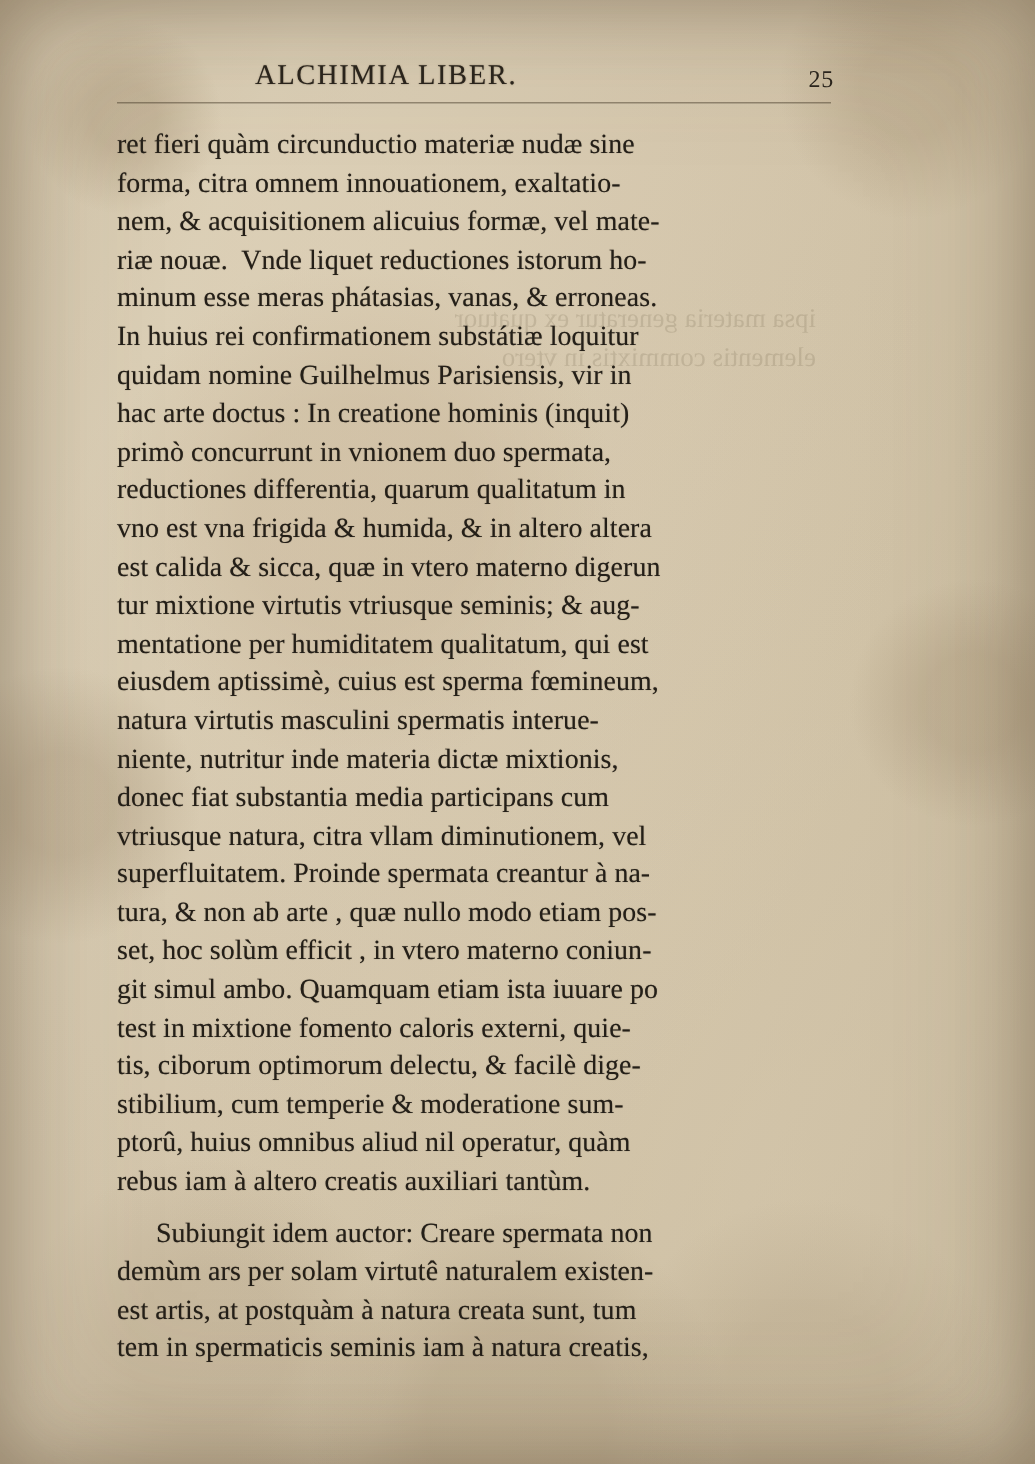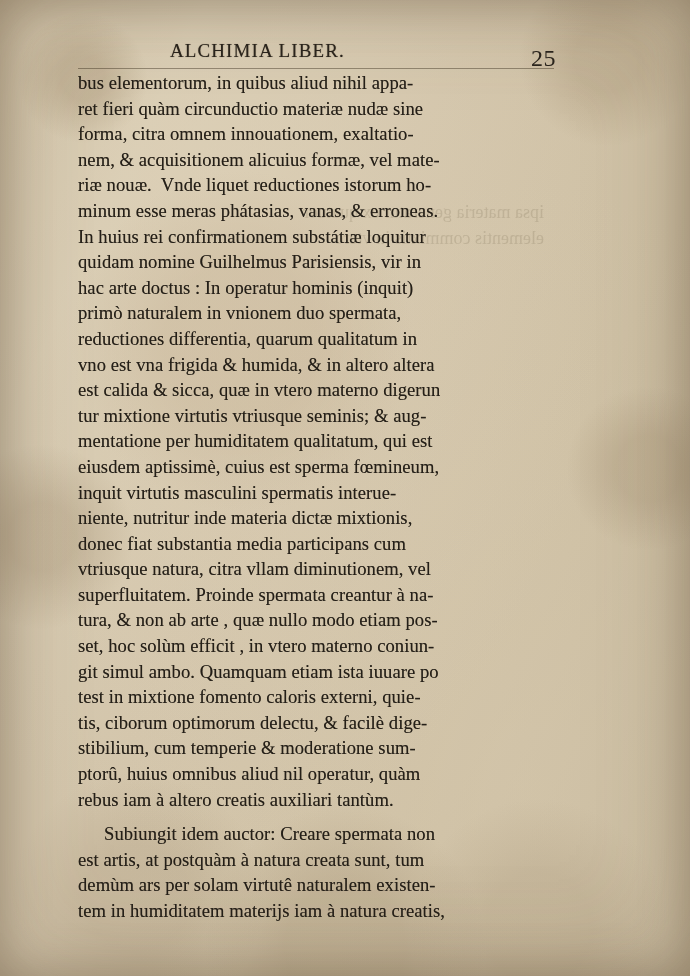--- a/index.html
+++ b/index.html
@@ -57,39 +57,40 @@
     position: absolute;
     left: 78px;
     top: 40px;
     width: 470px;
     z-index: 3;
   }
 
   .header-line {
     position: relative;
     height: 30px;
+    margin-bottom: 14px;
   }
 
   .running-head {
     position: absolute;
     left: 92px;
     top: 0;
     font-variant: small-caps;
     font-size: 19px;
     letter-spacing: 1.1px;
     color: #2a241c;
     text-shadow: 0 0 1px rgba(60,48,30,0.55);
   }
 
   .folio {
     position: absolute;
     right: -8px;
     top: 5px;
     font-variant: small-caps;
-    font-size: 24px;
+    font-size: 16px;
     letter-spacing: 0.5px;
     color: #2a241c;
   }
 
   .rule {
     position: absolute;
     left: 0;
     right: -6px;
     top: 28px;
     height: 1px;
@@ -137,54 +138,53 @@
 
   <div id="text-block">
 
     <div class="header-line">
       <div class="running-head">ALCHIMIA LIBER.</div>
       <div class="folio">25</div>
       <div class="rule"></div>
     </div>
 
     <div>
-      <div class="body-line">bus elementorum, in quibus aliud nihil appa-</div>
       <div class="body-line">ret fieri quàm circunductio materiæ nudæ sine</div>
       <div class="body-line">forma, citra omnem innouationem, exaltatio-</div>
       <div class="body-line">nem, &amp; acquisitionem alicuius formæ, vel mate-</div>
       <div class="body-line">riæ nouæ.  Vnde liquet reductiones istorum ho-</div>
       <div class="body-line">minum esse meras phátasias, vanas, &amp; erroneas.</div>
       <div class="body-line">In huius rei confirmationem substátiæ loquitur</div>
       <div class="body-line">quidam nomine Guilhelmus Parisiensis, vir in</div>
-      <div class="body-line">hac arte doctus : In operatur hominis (inquit)</div>
-      <div class="body-line">primò naturalem in vnionem duo spermata,</div>
+      <div class="body-line">hac arte doctus : In creatione hominis (inquit)</div>
+      <div class="body-line">primò concurrunt in vnionem duo spermata,</div>
       <div class="body-line">reductiones differentia, quarum qualitatum in</div>
       <div class="body-line">vno est vna frigida &amp; humida, &amp; in altero altera</div>
       <div class="body-line">est calida &amp; sicca, quæ in vtero materno digerun</div>
       <div class="body-line">tur mixtione virtutis vtriusque seminis; &amp; aug-</div>
       <div class="body-line">mentatione per humiditatem qualitatum, qui est</div>
       <div class="body-line">eiusdem aptissimè, cuius est sperma fœmineum,</div>
-      <div class="body-line">inquit virtutis masculini spermatis interue-</div>
+      <div class="body-line">natura virtutis masculini spermatis interue-</div>
       <div class="body-line">niente, nutritur inde materia dictæ mixtionis,</div>
       <div class="body-line">donec fiat substantia media participans cum</div>
       <div class="body-line">vtriusque natura, citra vllam diminutionem, vel</div>
       <div class="body-line">superfluitatem. Proinde spermata creantur à na-</div>
       <div class="body-line">tura, &amp; non ab arte , quæ nullo modo etiam pos-</div>
       <div class="body-line">set, hoc solùm efficit , in vtero materno coniun-</div>
       <div class="body-line">git simul ambo. Quamquam etiam ista iuuare po</div>
       <div class="body-line">test in mixtione fomento caloris externi, quie-</div>
       <div class="body-line">tis, ciborum optimorum delectu, &amp; facilè dige-</div>
       <div class="body-line">stibilium, cum temperie &amp; moderatione sum-</div>
       <div class="body-line">ptorû, huius omnibus aliud nil operatur, quàm</div>
       <div class="body-line">rebus iam à altero creatis auxiliari tantùm.</div>
     </div>
 
     <div class="para-gap"></div>
 
     <div>
       <div class="body-line indent">Subiungit idem auctor: Creare spermata non</div>
+      <div class="body-line">demùm ars per solam virtutê naturalem existen-</div>
       <div class="body-line">est artis, at postquàm à natura creata sunt, tum</div>
-      <div class="body-line">demùm ars per solam virtutê naturalem existen-</div>
-      <div class="body-line">tem in humiditatem materijs iam à natura creatis,</div>
+      <div class="body-line">tem in spermaticis seminis iam à natura creatis,</div>
     </div>
 
   </div>
 </div>
 
 </body></html>

